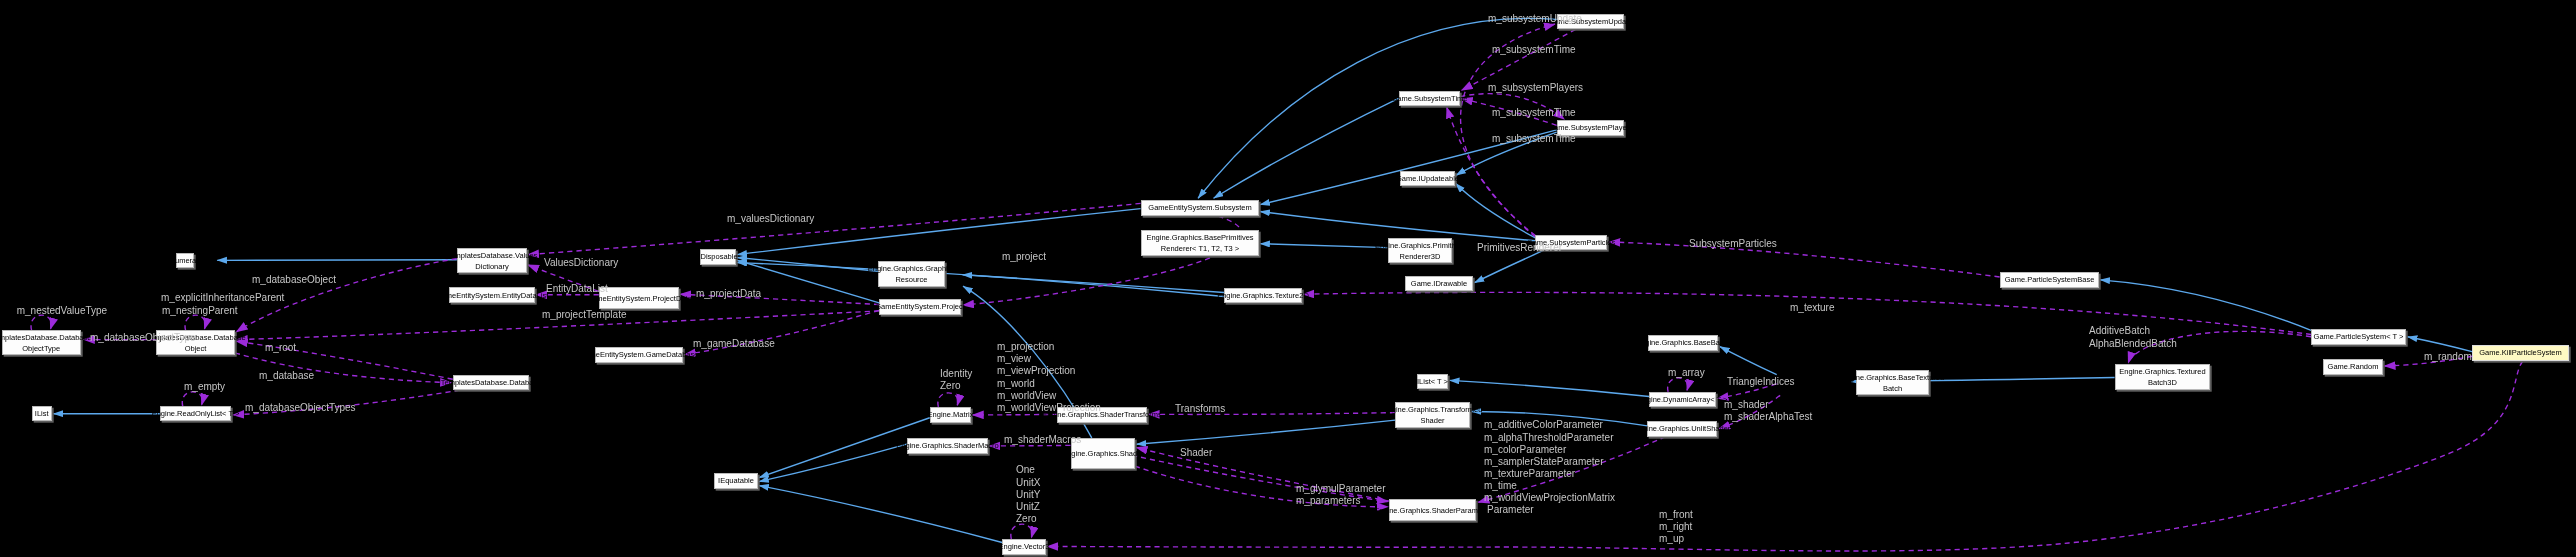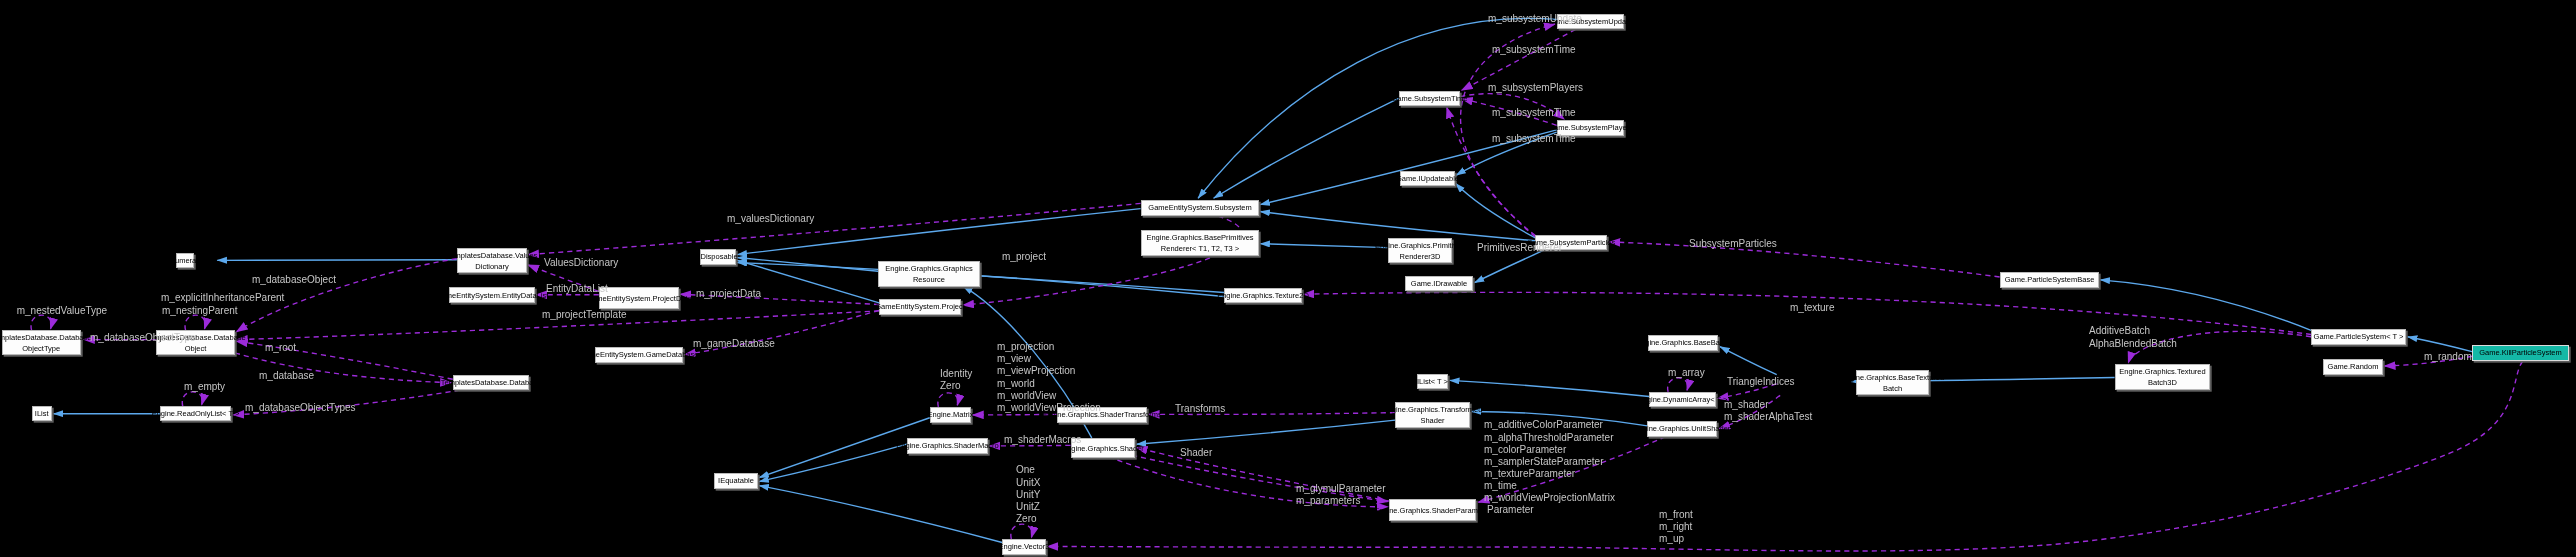--- a/index.html
+++ b/index.html
@@ -3,21 +3,21 @@
 <meta charset="utf-8">
 <style>
   html,body{margin:0;padding:0;background:#000;}
   #canvas{position:relative;width:2576px;height:558px;background:#000;overflow:hidden;
           font-family:"Liberation Sans", sans-serif;}
   #edges{position:absolute;left:0;top:0;width:2576px;height:558px;}
   .node{position:absolute;background:#fdfdfd;border:1.1px solid #b9b9b9;
         box-shadow:1.7px 1.7px 0 #5f5f5f;color:#000;font-size:7.5px;line-height:11px;
         display:flex;flex-direction:column;align-items:center;justify-content:center;
         text-align:center;white-space:nowrap;box-sizing:border-box;cursor:pointer;}
-  .node.highlight{background:#14b8a6;border-color:#dcdcdc;}
+  .node.highlight{background:#fef9c3;border-color:#dcdcdc;}
   .elabel{position:absolute;color:#c6c6c6;font-size:10px;white-space:nowrap;}
 </style>
 </head>
 <body>
 
 <div id="canvas">
   <svg id="edges" xmlns="http://www.w3.org/2000/svg" viewBox="0 0 4483 971" width="2576" height="558">
     <defs>
       <marker id="arr-inherit" markerUnits="userSpaceOnUse" markerWidth="20" markerHeight="14" refX="17" refY="6" orient="auto">
         <path d="M0,0 L18,6 L0,12 z" fill="#5ca8ec"></path>
@@ -119,21 +119,21 @@
       </div>
       <div class="node" style="left: 449px; top: 287px; width: 86px; height: 16px;">
         <div>GameEntitySystem.EntityDataList</div>
       </div>
       <div class="node" style="left: 599px; top: 287px; width: 80px; height: 22px;">
         <div>GameEntitySystem.ProjectData</div>
       </div>
       <div class="node" style="left: 700px; top: 249px; width: 36px; height: 15.5px;">
         <div>IDisposable</div>
       </div>
-      <div class="node" style="left: 878px; top: 261px; width: 102px; height: 26.4px;">
+      <div class="node" style="left: 878px; top: 261px; width: 67px; height: 26.4px;">
         <div>Engine.Graphics.Graphics</div>
         <div>Resource</div>
       </div>
       <div class="node" style="left: 879px; top: 299px; width: 82px; height: 15.5px;">
         <div>GameEntitySystem.Project</div>
       </div>
       <div class="node" style="left: 595px; top: 347px; width: 88px; height: 15.5px;">
         <div>GameEntitySystem.GameDatabase</div>
       </div>
       <div class="node" style="left: 1141px; top: 200px; width: 118px; height: 15.5px;">
@@ -203,21 +203,21 @@
       <div class="node" style="left: 1395px; top: 402px; width: 75px; height: 26px;">
         <div>Engine.Graphics.Transformed</div>
         <div>Shader</div>
       </div>
       <div class="node" style="left: 1389px; top: 499px; width: 87px; height: 22px;">
         <div>Engine.Graphics.ShaderParameter</div>
       </div>
       <div class="node" style="left: 1057px; top: 407px; width: 90px; height: 15.5px;">
         <div>Engine.Graphics.ShaderTransforms</div>
       </div>
-      <div class="node" style="left: 1071px; top: 438px; width: 64px; height: 20px;">
+      <div class="node" style="left: 1071px; top: 438px; width: 64px; height: 31px;">
         <div>Engine.Graphics.Shader</div>
       </div>
       <div class="node" style="left: 930px; top: 407px; width: 41px; height: 15.5px;">
         <div>Engine.Matrix</div>
       </div>
       <div class="node" style="left: 907px; top: 438px; width: 81px; height: 15.5px;">
         <div>Engine.Graphics.ShaderMacro</div>
       </div>
       <div class="node" style="left: 714px; top: 473px; width: 44px; height: 15.5px;">
         <div>IEquatable</div>

